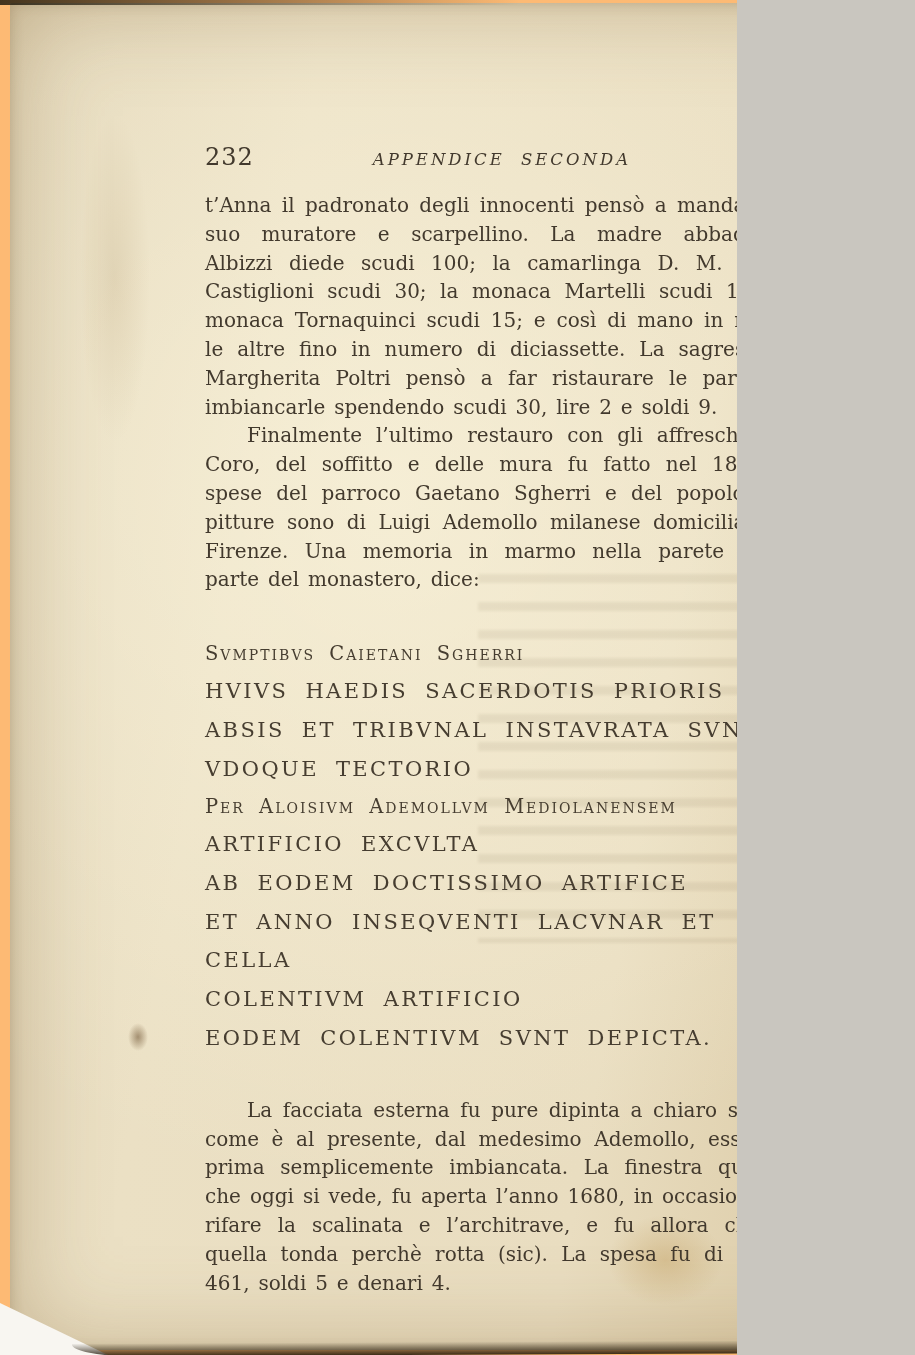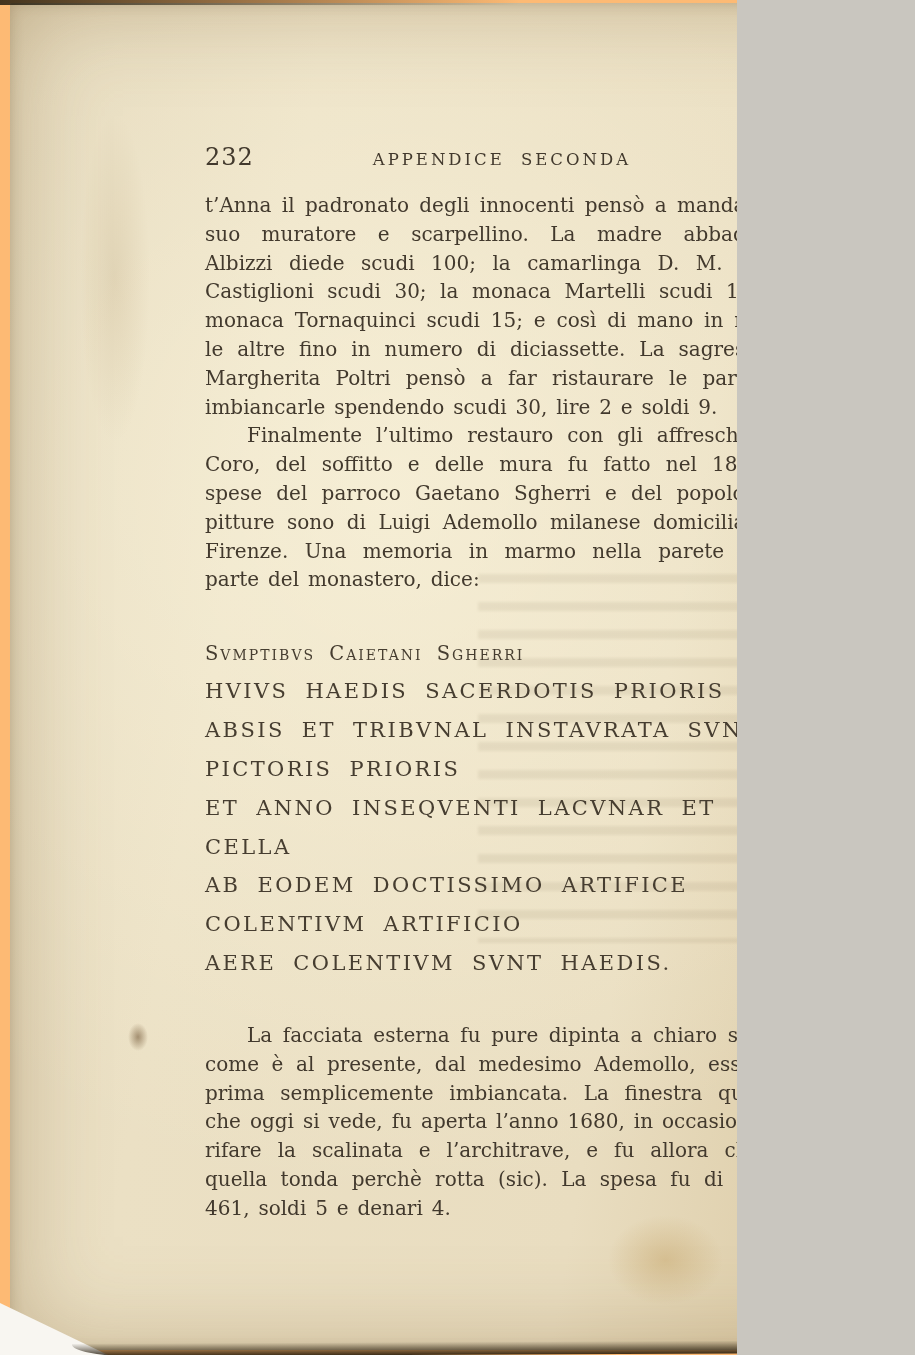--- a/index.html
+++ b/index.html
@@ -65,20 +65,21 @@
   .content{
     position:absolute;left:195px;top:140px;width:585px;
     color:#42392d;
   }
   .page-head{display:flex;align-items:baseline;margin-bottom:20px;}
   .pagenum{font-size:24px;letter-spacing:1px;}
   .running-head{
     flex:1;text-align:center;
     font-size:16.5px;letter-spacing:3px;word-spacing:8px;
     padding-right:40px;
+    font-style:italic;
   }
   .para{
     font-size:20px;line-height:1.44;
     text-align:justify;text-justify:inter-word;
     word-spacing:2.5px;
     margin:0;
   }
   .indent{text-indent:42px;}
   .inscription{
     margin:42px 0 38px;
@@ -114,25 +115,27 @@
         <span class="running-head">APPENDICE SECONDA</span>
       </div>
 
       <p class="para">t’Anna il padronato degli innocenti pensò a mandare il suo muratore e scarpellino. La madre abbadessa Albizzi diede scudi 100; la camarlinga D. M. Sofia Castiglioni scudi 30; la monaca Martelli scudi 10; la monaca Tornaquinci scudi 15; e così di mano in mano le altre fino in numero di diciassette. La sagrestana Margherita Poltri pensò a far ristaurare le pareti e imbiancarle spendendo scudi 30, lire 2 e soldi 9.</p>
       <p class="para indent">Finalmente l’ultimo restauro con gli affreschi del Coro, del soffitto e delle mura fu fatto nel 1830 a spese del parroco Gaetano Sgherri e del popolo. Le pitture sono di Luigi Ademollo milanese domiciliato a Firenze. Una memoria in marmo nella parete dalla parte del monastero, dice:</p>
 
       <div class="inscription">
         <div class="ins-line sc">Svmptibvs Caietani Sgherri</div>
         <div class="ins-line">HVIVS HAEDIS SACERDOTIS PRIORIS</div>
         <div class="ins-line">ABSIS ET TRIBVNAL INSTAVRATA SVNT</div>
-        <div class="ins-line">PICTORIS PRIORIS</div>
+        <div class="ins-line">VDOQUE TECTORIO</div>
+        <div class="ins-line sc">Per Aloisivm Ademollvm Mediolanensem</div>
+        <div class="ins-line">ARTIFICIO EXCVLTA</div>
+        <div class="ins-line">AB EODEM DOCTISSIMO ARTIFICE</div>
         <div class="ins-line">ET ANNO INSEQVENTI LACVNAR ET CELLA</div>
-        <div class="ins-line">AB EODEM DOCTISSIMO ARTIFICE</div>
         <div class="ins-line">COLENTIVM ARTIFICIO</div>
-        <div class="ins-line">AERE COLENTIVM SVNT HAEDIS.</div>
+        <div class="ins-line">EODEM COLENTIVM SVNT DEPICTA.</div>
       </div>
 
       <p class="para indent">La facciata esterna fu pure dipinta a chiaro scuro, come è al presente, dal medesimo Ademollo, essendo prima semplicemente imbiancata. La finestra quadra che oggi si vede, fu aperta l’anno 1680, in occasione di rifare la scalinata e l’architrave, e fu allora chiusa quella tonda perchè rotta (sic). La spesa fu di scudi 461, soldi 5 e denari 4.</p>
 
     </div>
   </div>
 
   <div class="edge-top"></div>
   <div class="corner-wedge"></div>
   <div class="edge-bottom"></div>

